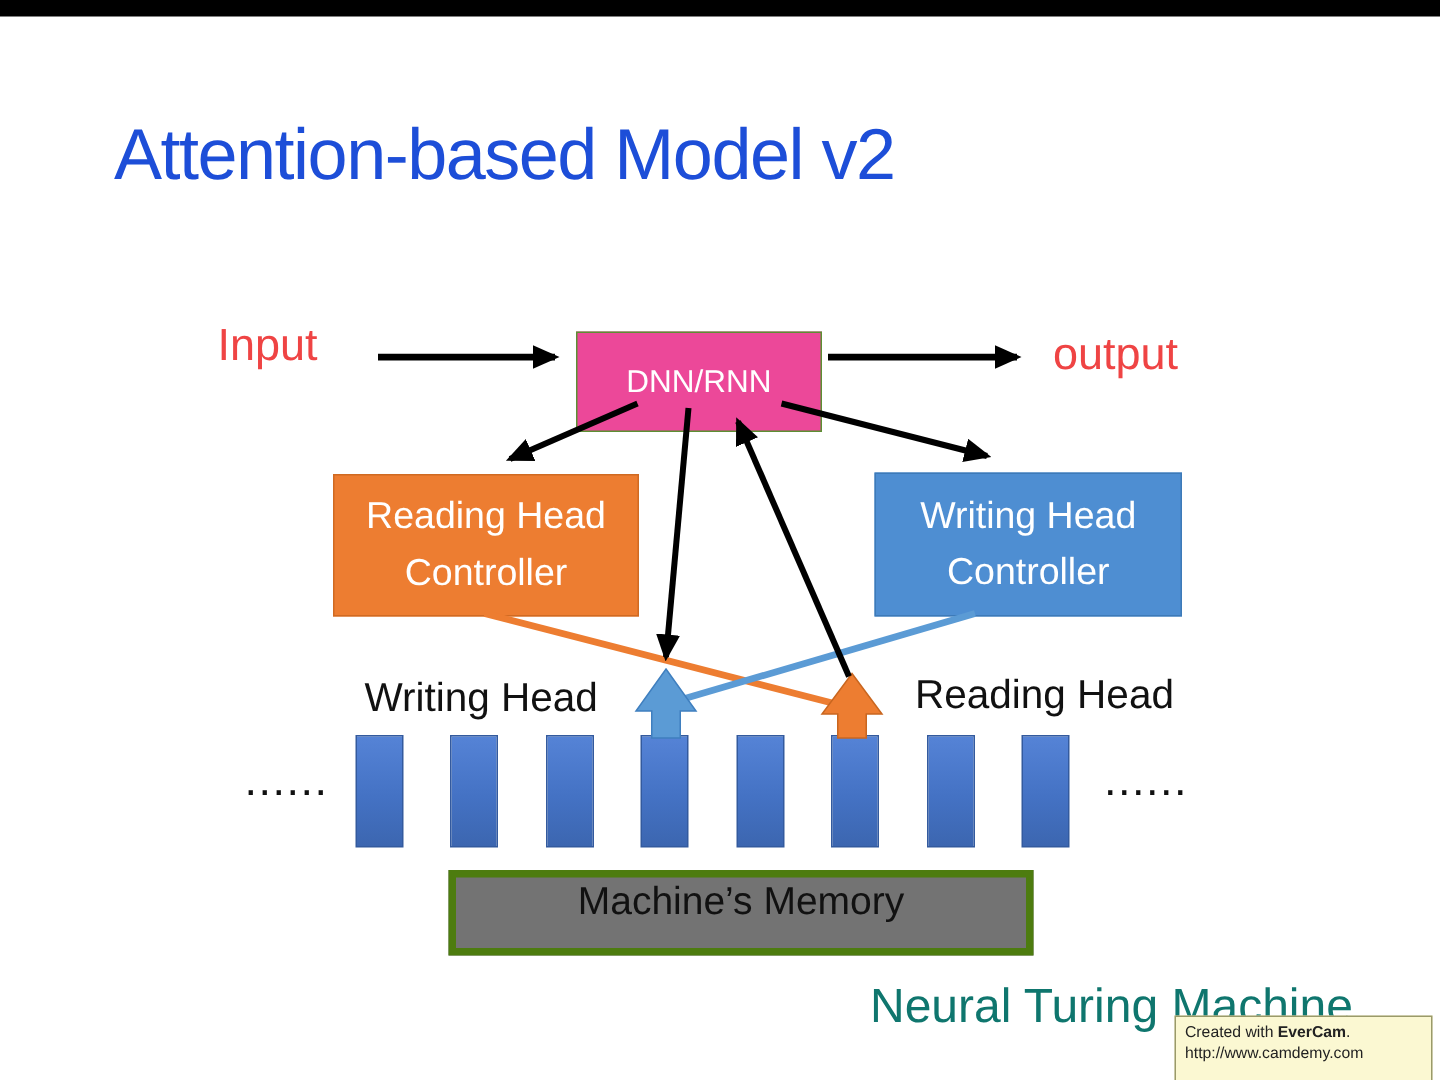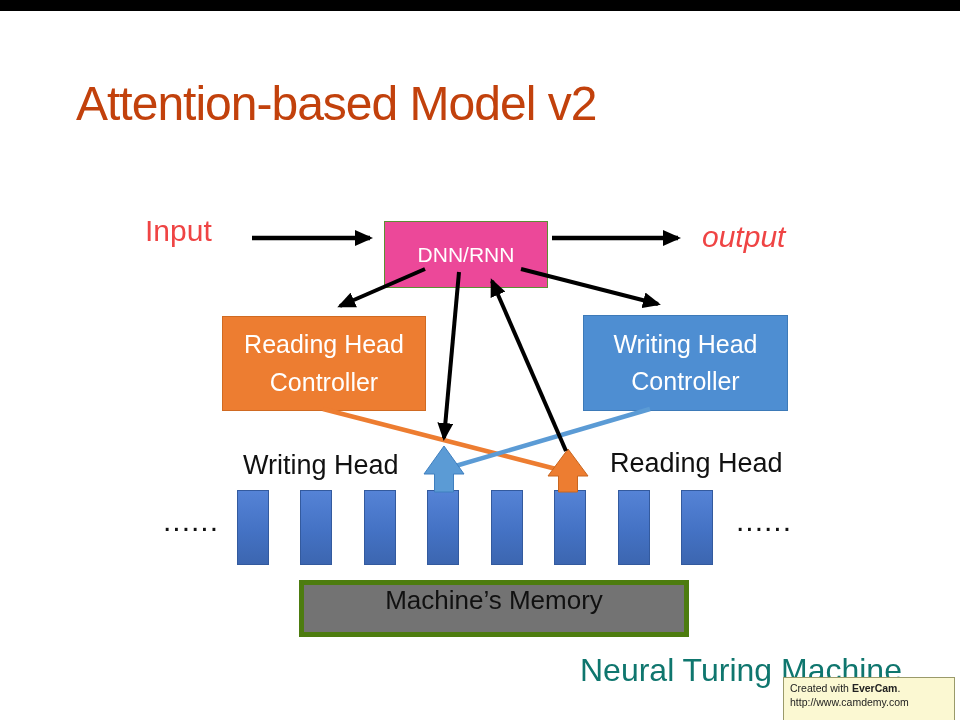--- a/index.html
+++ b/index.html
@@ -10,28 +10,28 @@
     background: #ffffff;
     overflow: hidden;
     font-family: "Liberation Sans", sans-serif;
   }
   .topbar {
     position: absolute; left: 0; top: 0; width: 960px; height: 11px;
     background: #000;
   }
   .title {
     position: absolute; left: 76px; top: 76px;
-    font-size: 48px; font-weight: 400; color: #c2410c; margin: 0;
+    font-size: 48px; font-weight: 400; color: #1d4ed8; margin: 0;
     letter-spacing: -1px;
   }
   .label {
     position: absolute; color: #ef4444; font-size: 30px;
   }
   .label.input  { left: 145px; top: 214px; }
-  .label.output { left: 702px; top: 220px; font-style: italic; }
+  .label.output { left: 702px; top: 220px; }
   .box {
     position: absolute; display: flex; flex-direction: column;
     align-items: center; justify-content: center;
     color: #fff; text-align: center;
   }
   .box.dnn {
     left: 384px; top: 205px; width: 162px; height: 65px;
     background: #ec4899; border: 1px solid #5c8f33;
     font-size: 21px;
     margin-top: 16px;

